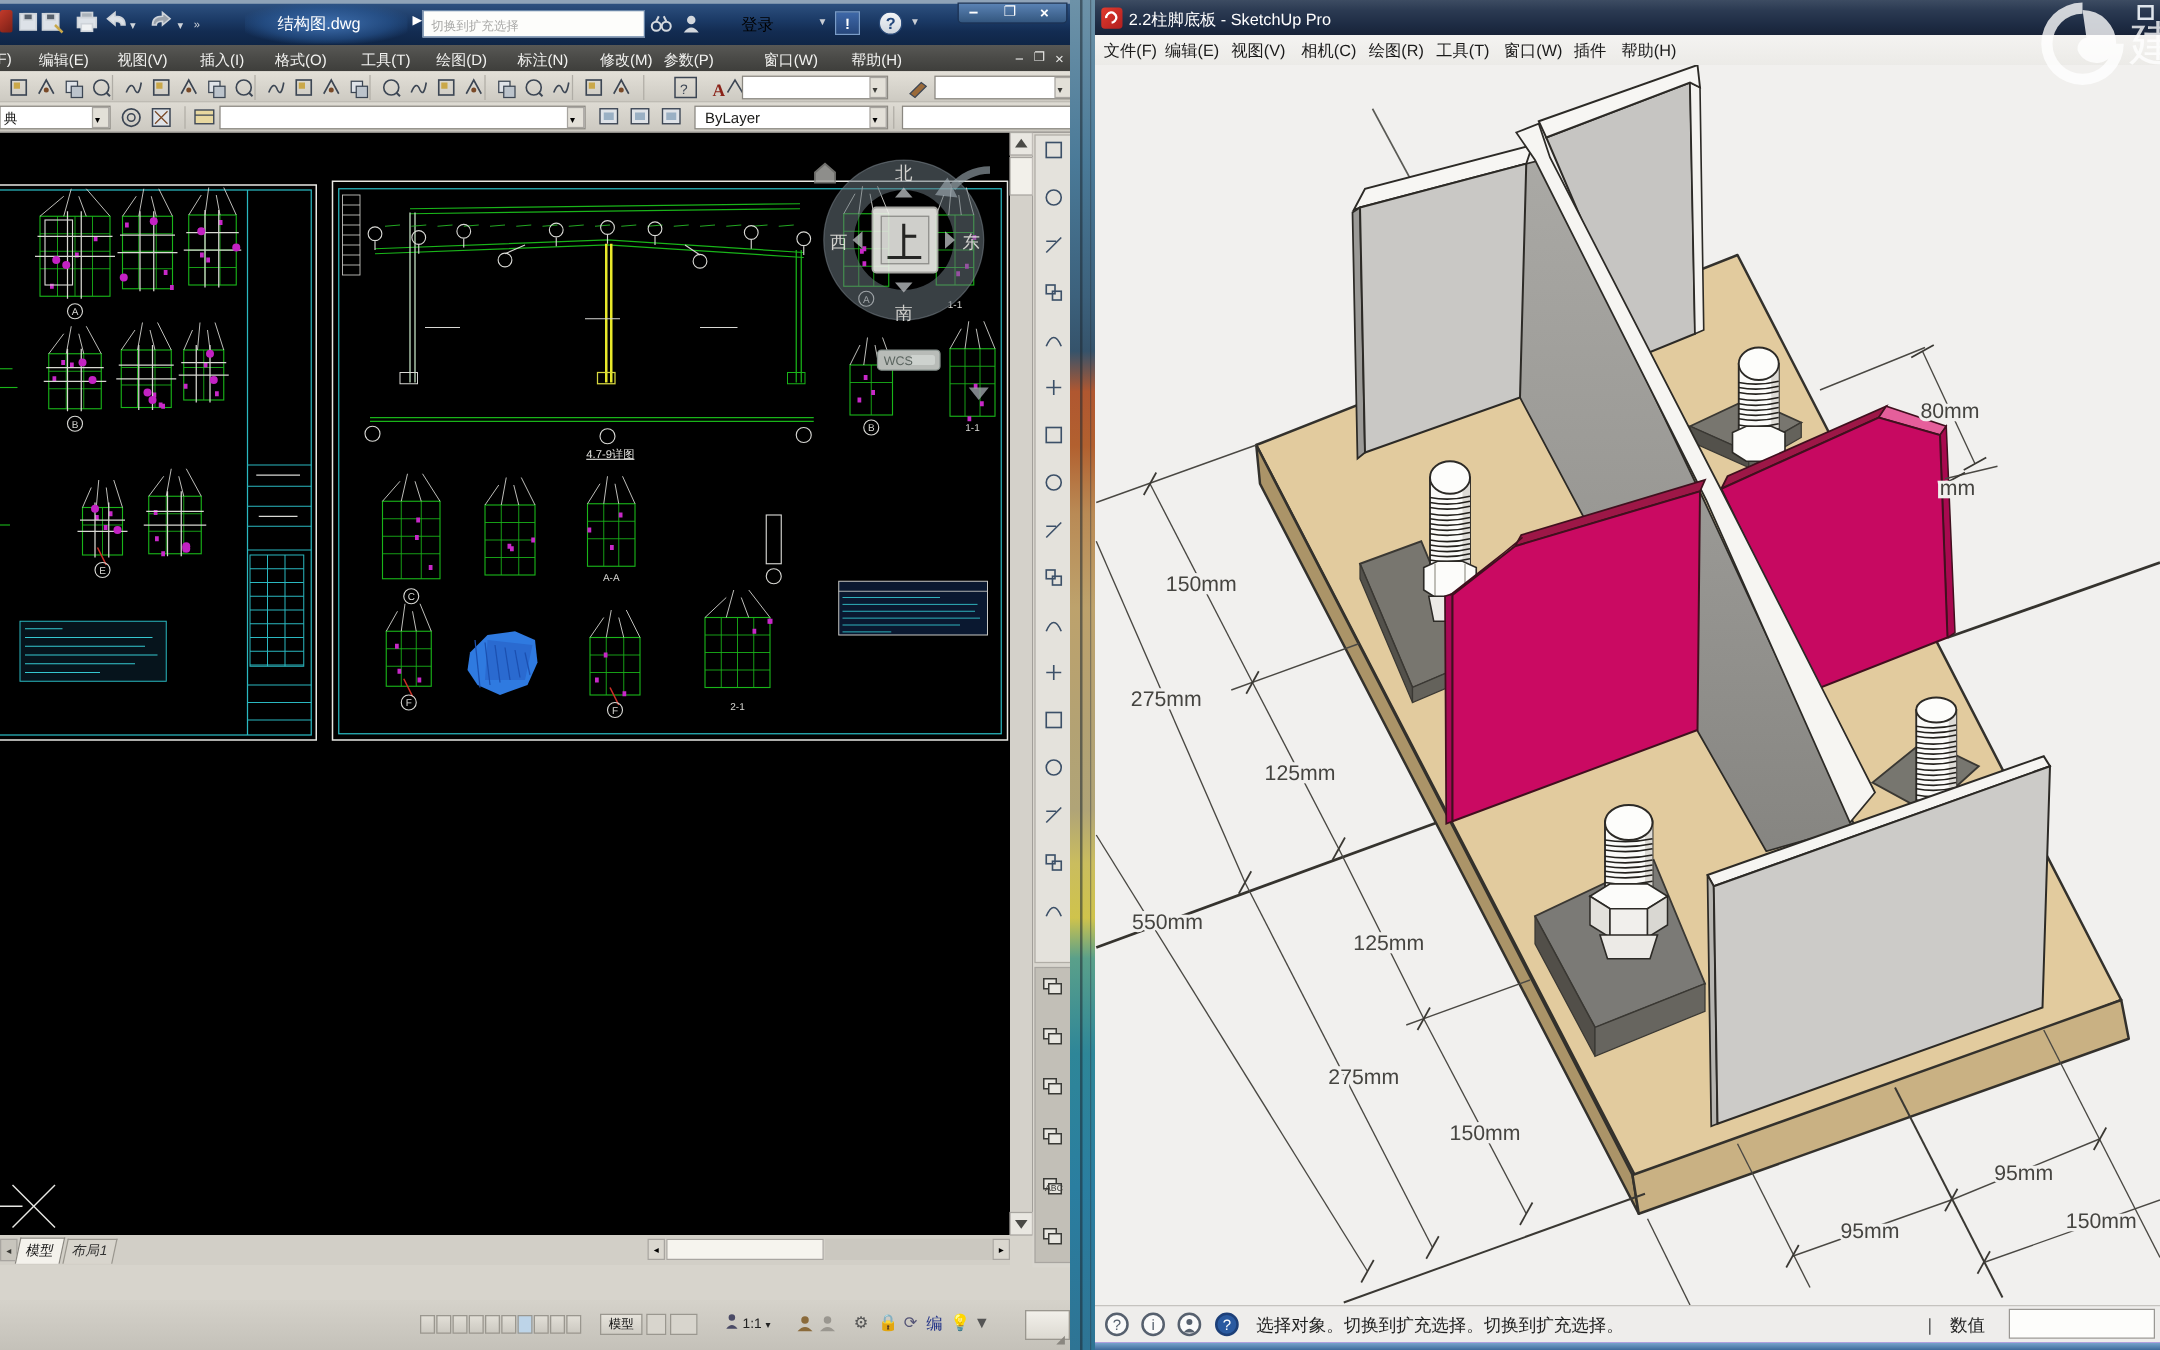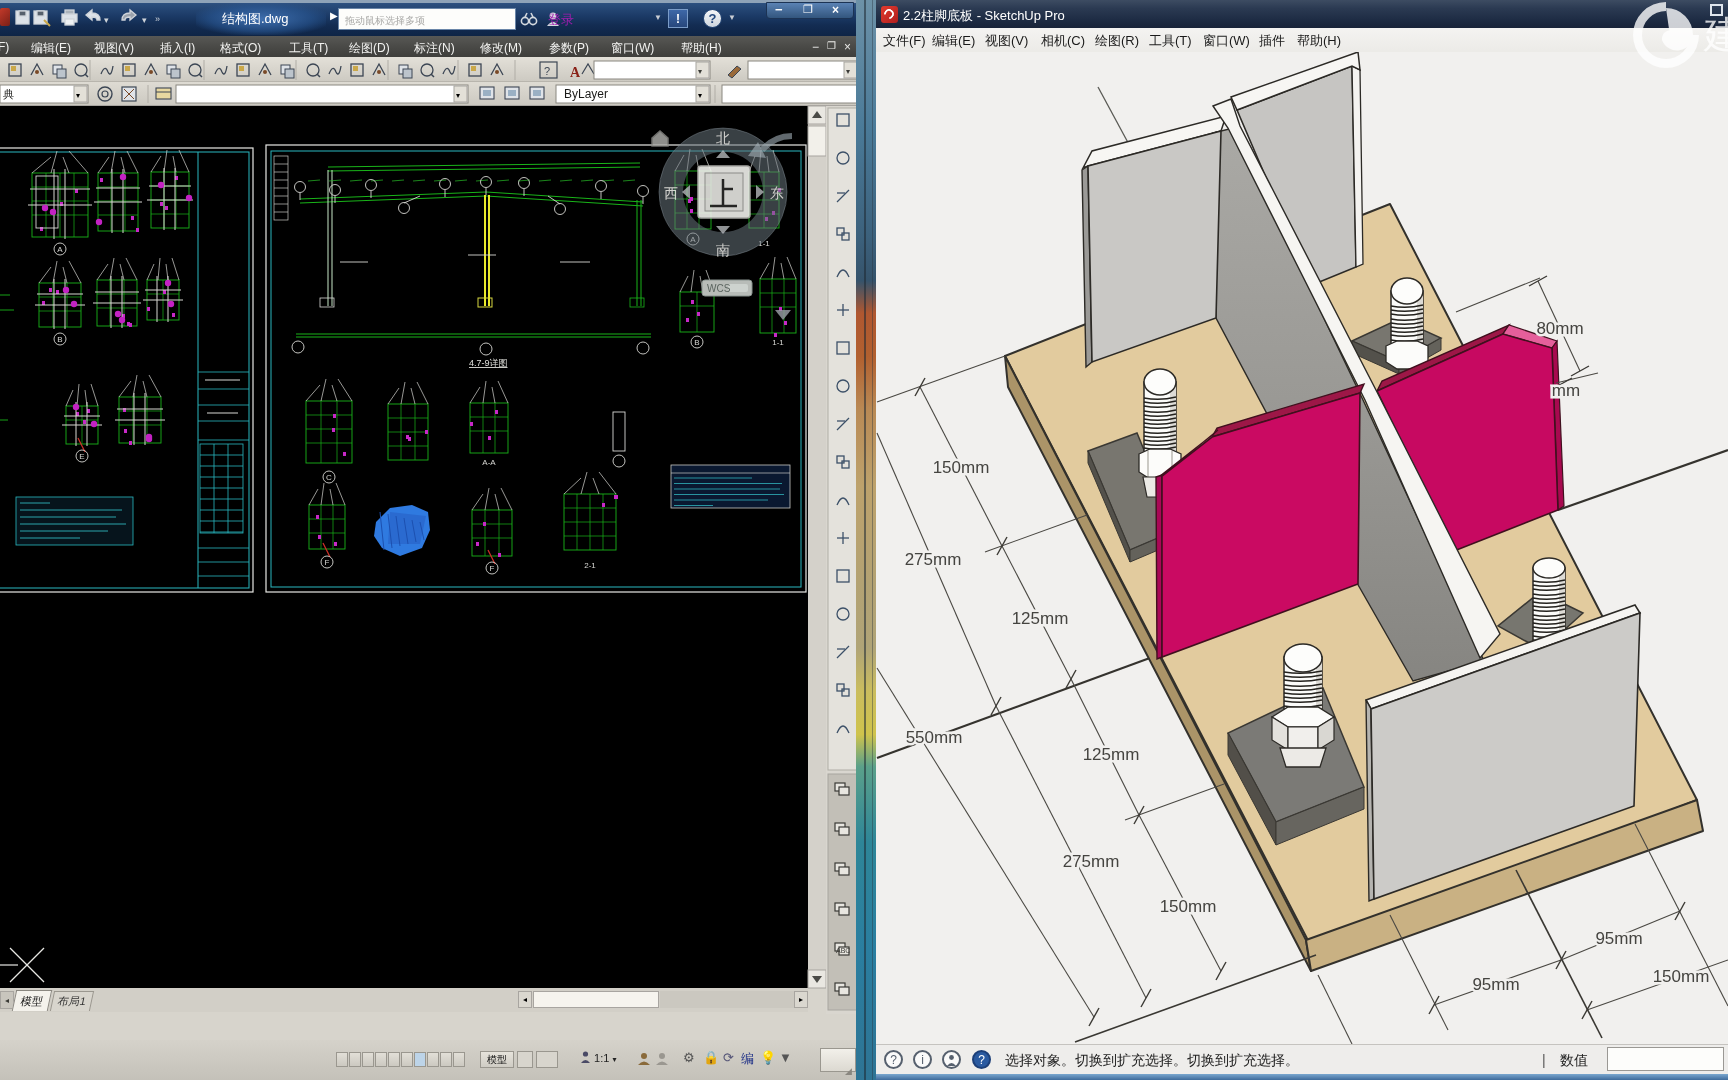--- a/index.html
+++ b/index.html
@@ -53,56 +53,56 @@
         <path d="M100,14 q0,-7 -8,-7 l0,-3 -6,5 6,5 0,-3 q5,0 5,3 Z" fill="#dde2e8"></path>
         <path d="M122,14 q0,-7 8,-7 l0,-3 6,5 -6,5 0,-3 q-5,0 -5,3 Z" fill="#9aa2ac"></path>
       </g>
       <g fill="#cfd4da" font-size="9" font-family="Liberation Sans">
         <text x="104" y="17">▾</text>
           <text x="142" y="17">▾</text>
           <text x="155" y="16">»</text>
       </g>
     </svg>
     <div class="abs ttl" style="left:330px;top:10px;font-size:10px">▶</div>
-    <div class="abs" style="left:338px;top:8px;width:178px;height:22px;background:#fdfdfb;border:1px solid #6a86a8;color:#a8a8a6;font-size:10px;padding:5px 0 0 6px">拖动鼠标选择多项</div>
+    <div class="abs" style="left:338px;top:8px;width:178px;height:22px;background:#fdfdfb;border:1px solid #6a86a8;color:#a8a8a6;font-size:10px;padding:5px 0 0 6px">切换到扩充选择</div>
     <svg class="abs" style="left:519px;top:11px" width="20" height="16" viewBox="0 0 20 16">
         <g stroke="#d3d8de" stroke-width="1.6" fill="none">
           <circle cx="6" cy="10" r="3.6"></circle>
           <circle cx="14" cy="10" r="3.6"></circle>
           <path d="M6,6 l2,-4 M14,6 l-2,-4"></path>
         </g>
       </svg>
     <svg class="abs" style="left:545px;top:10px" width="16" height="18" viewBox="0 0 16 18">
         <g fill="#d3d8de">
           <circle cx="8" cy="6" r="3.4"></circle>
           <path d="M2,16 q6,-8 12,0 Z"></path>
         </g>
       </svg>
-    <div class="abs ttl" style="left:548px;top:11px;color:#a21caf">登录</div>
+    <div class="abs ttl" style="left:593px;top:11px;color:#000000">登录</div>
     <div class="abs ttl" style="left:654px;top:13px;font-size:8px;color:#c9cdd4">▼</div>
     <div class="abs" style="left:668px;top:9px;width:20px;height:19px;background:linear-gradient(180deg,#3e68a8,#27477c);border:1px solid #7a9cc8;color:#fff;font-size:12px;text-align:center;line-height:18px;font-weight:bold">!</div>
     <div class="abs" style="left:703px;top:9px;width:19px;height:19px;border-radius:50%;background:linear-gradient(180deg,#f4f6f8,#cfd6de);border:1px solid #2a4a78;color:#23477c;font-weight:bold;font-size:13px;text-align:center;line-height:18px">?</div>
     <div class="abs ttl" style="left:728px;top:13px;font-size:8px;color:#c9cdd4">▼</div>
 
     <div class="abs" style="left:766px;top:2px;width:88px;height:17px;background:linear-gradient(180deg,#5a82b4,#33567e);border:1px solid #1c3354;border-radius:0 0 4px 4px"></div>
     <div class="abs ttl" style="left:775px;top:2px;font-weight:bold">−</div>
     <div class="abs ttl" style="left:803px;top:3px;font-size:11px">❐</div>
     <div class="abs ttl" style="left:832px;top:3px;font-weight:bold;font-size:12px">×</div>
 
     <div class="abs" id="ac-menu">
       <span class="mi" style="left:-2px">F)</span>
       <span class="mi" style="left:31px">编辑(E)</span>
       <span class="mi" style="left:94px">视图(V)</span>
       <span class="mi" style="left:160px">插入(I)</span>
       <span class="mi" style="left:220px">格式(O)</span>
       <span class="mi" style="left:289px">工具(T)</span>
       <span class="mi" style="left:349px">绘图(D)</span>
       <span class="mi" style="left:414px">标注(N)</span>
       <span class="mi" style="left:480px">修改(M)</span>
-      <span class="mi" style="left:549px">参数(P)</span>
+      <span class="mi" style="left:531px">参数(P)</span>
       <span class="mi" style="left:611px">窗口(W)</span>
       <span class="mi" style="left:681px">帮助(H)</span>
       <span class="mi" style="left:812px;color:#e8e8e6">−</span>
       <span class="mi" style="left:827px;font-size:10px;color:#e8e8e6">❐</span>
       <span class="mi" style="left:844px;color:#e8e8e6">×</span>
     </div>
     <div class="abs" id="ac-tb1"></div>
     <div class="abs" id="ac-tb2"></div>
 <svg class="abs" style="left:0;top:57px" width="862" height="49" viewBox="0 57 862 49">
 <rect x="9" y="64" width="12" height="12" fill="none" stroke="#3c4654" stroke-width="1.3"></rect>

